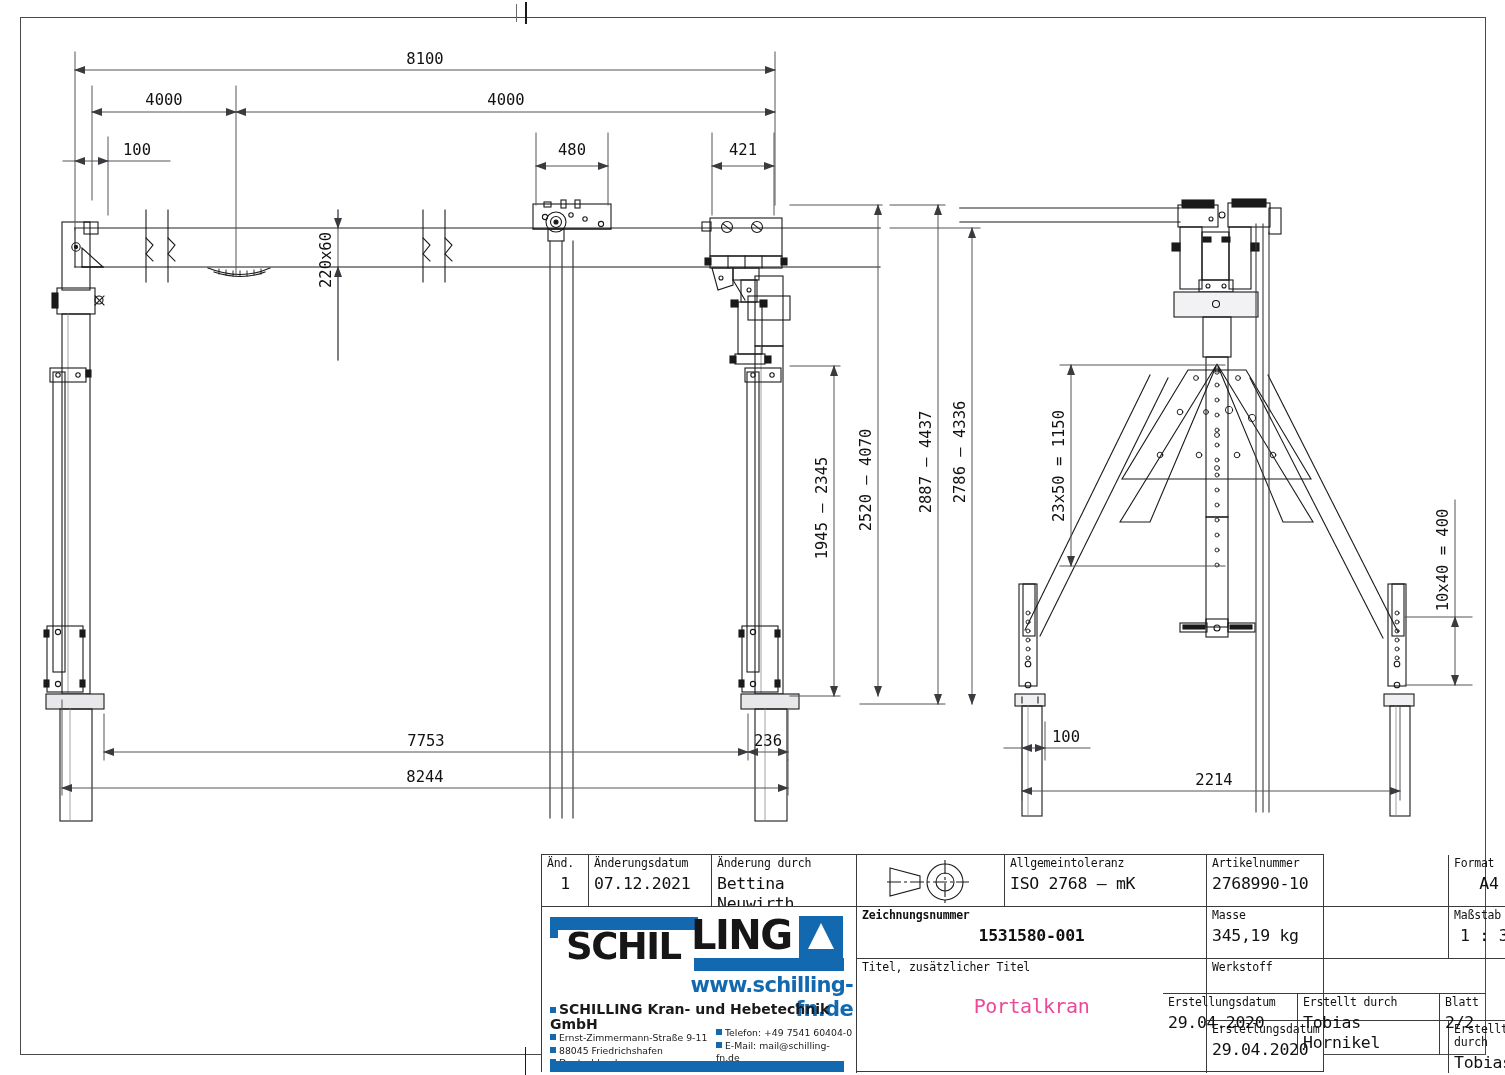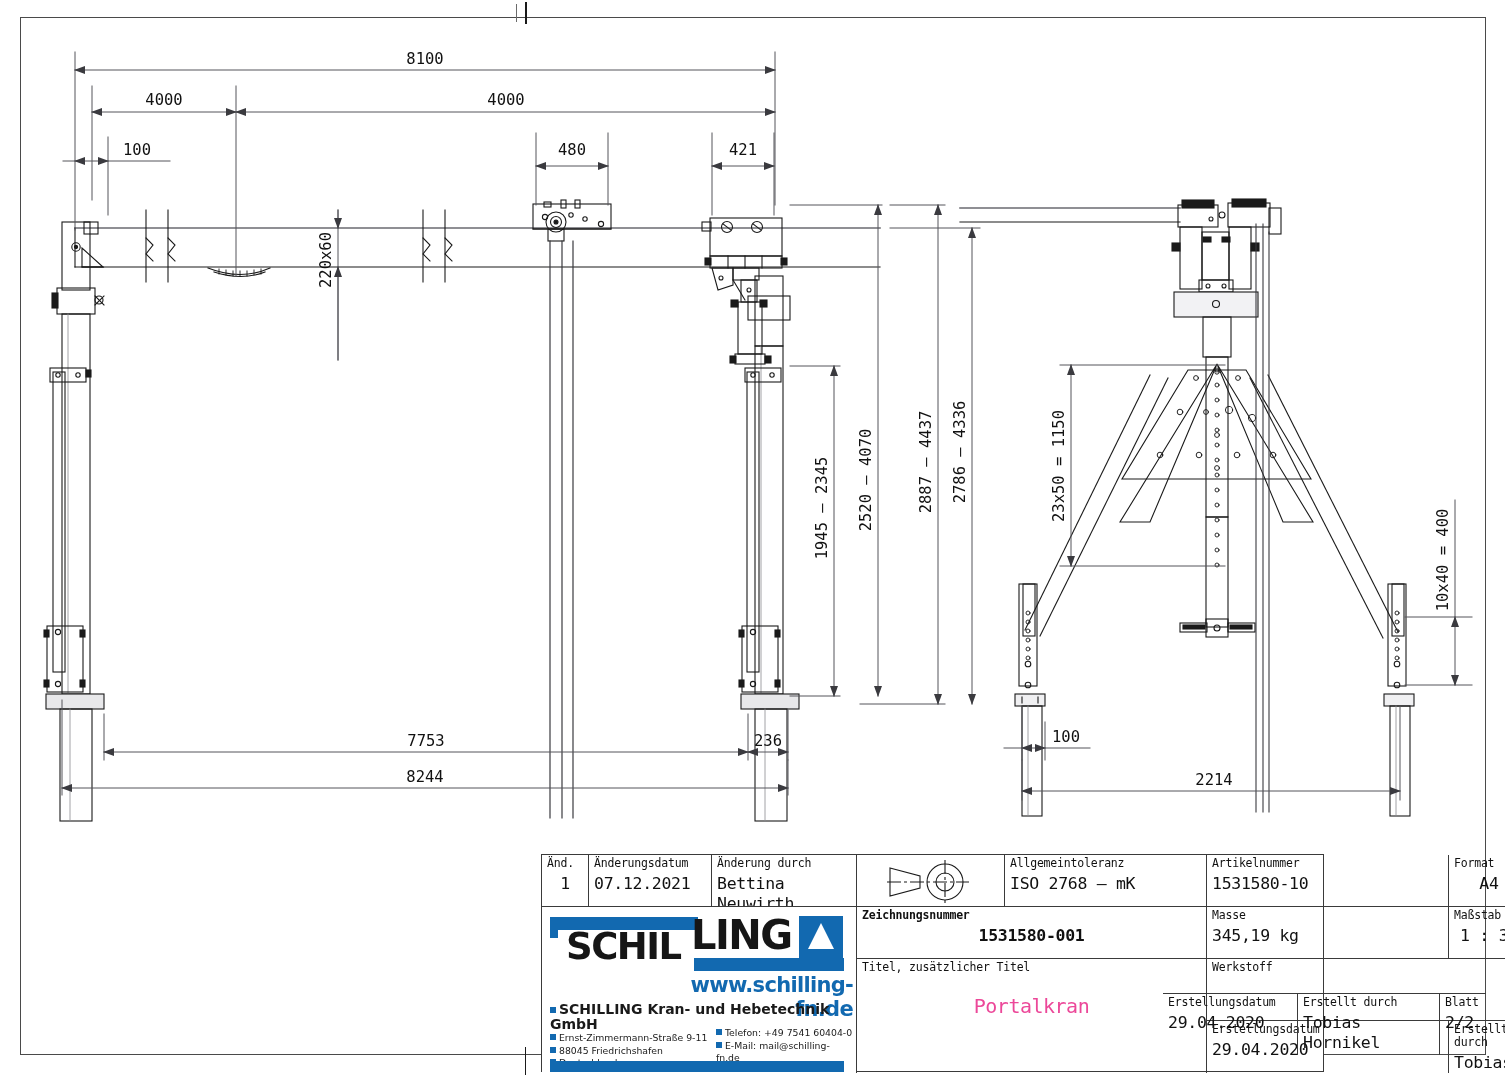--- a/index.html
+++ b/index.html
@@ -581,21 +581,21 @@
         </g>
       </svg>
     </div>
 
     <div class="tb">
       <div class="tb-lab">Allgemeintoleranz</div>
       <div class="tb-val">ISO 2768 – mK</div>
     </div>
     <div class="tb">
       <div class="tb-lab">Artikelnummer</div>
-      <div class="tb-val">1531580-10</div>
+      <div class="tb-val">2768990-10</div>
     </div>
     <div class="tb nor">
       <div class="tb-lab">Format</div>
       <div class="tb-val ctr">A4</div>
     </div>
 
     <div class="logo-cell">
       <div class="logo-wrap">
         <div class="logo-bar-top"></div>
         <div class="logo-bar-top-notch"></div>

